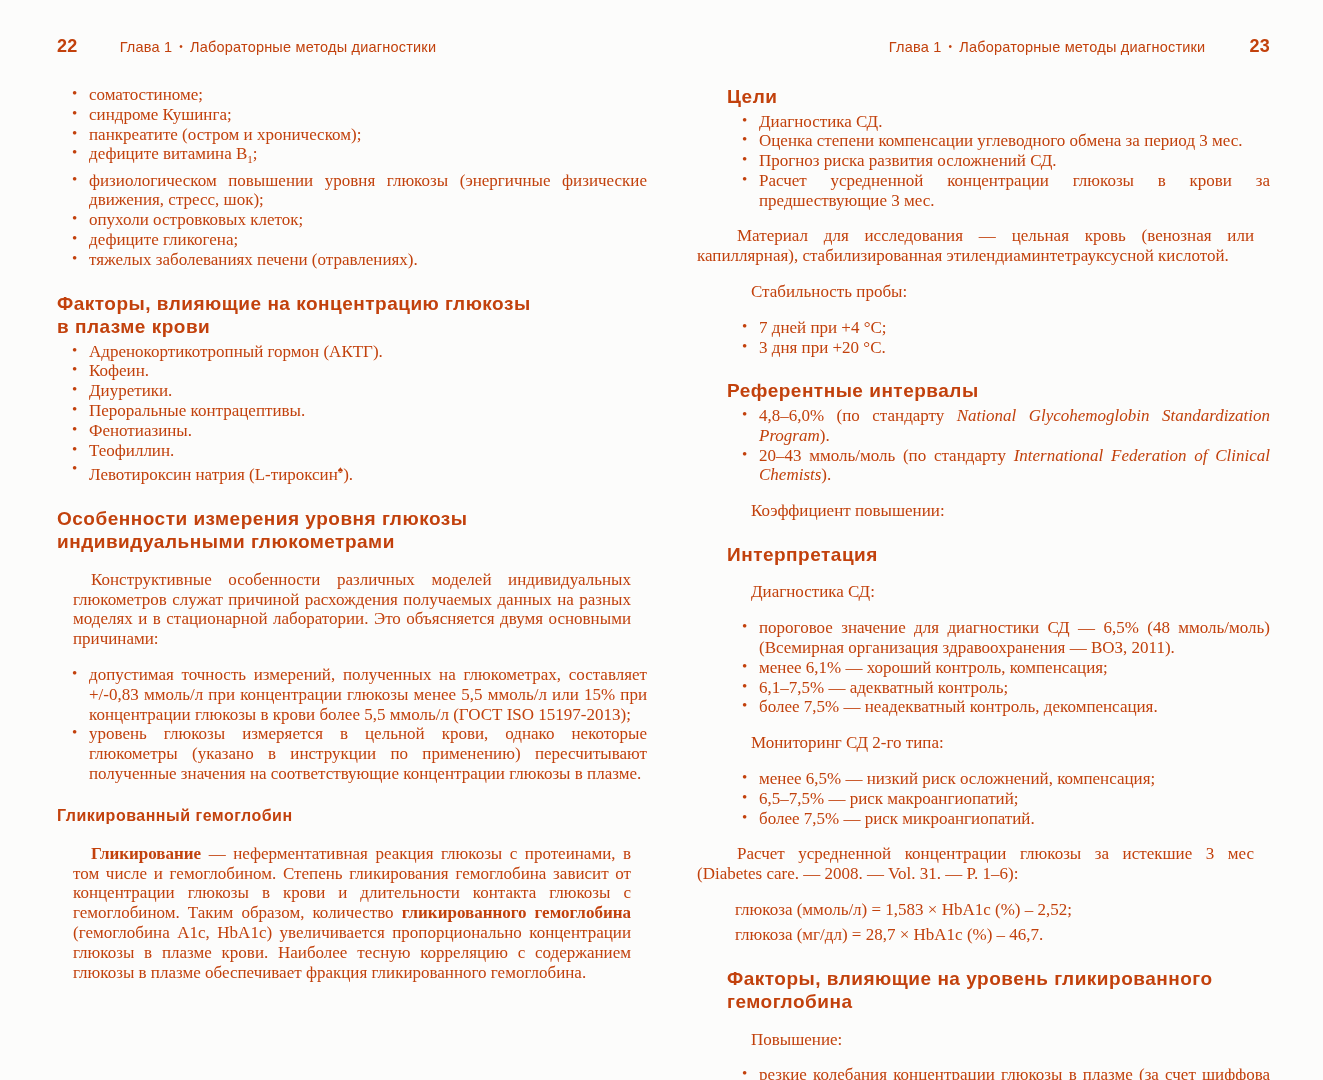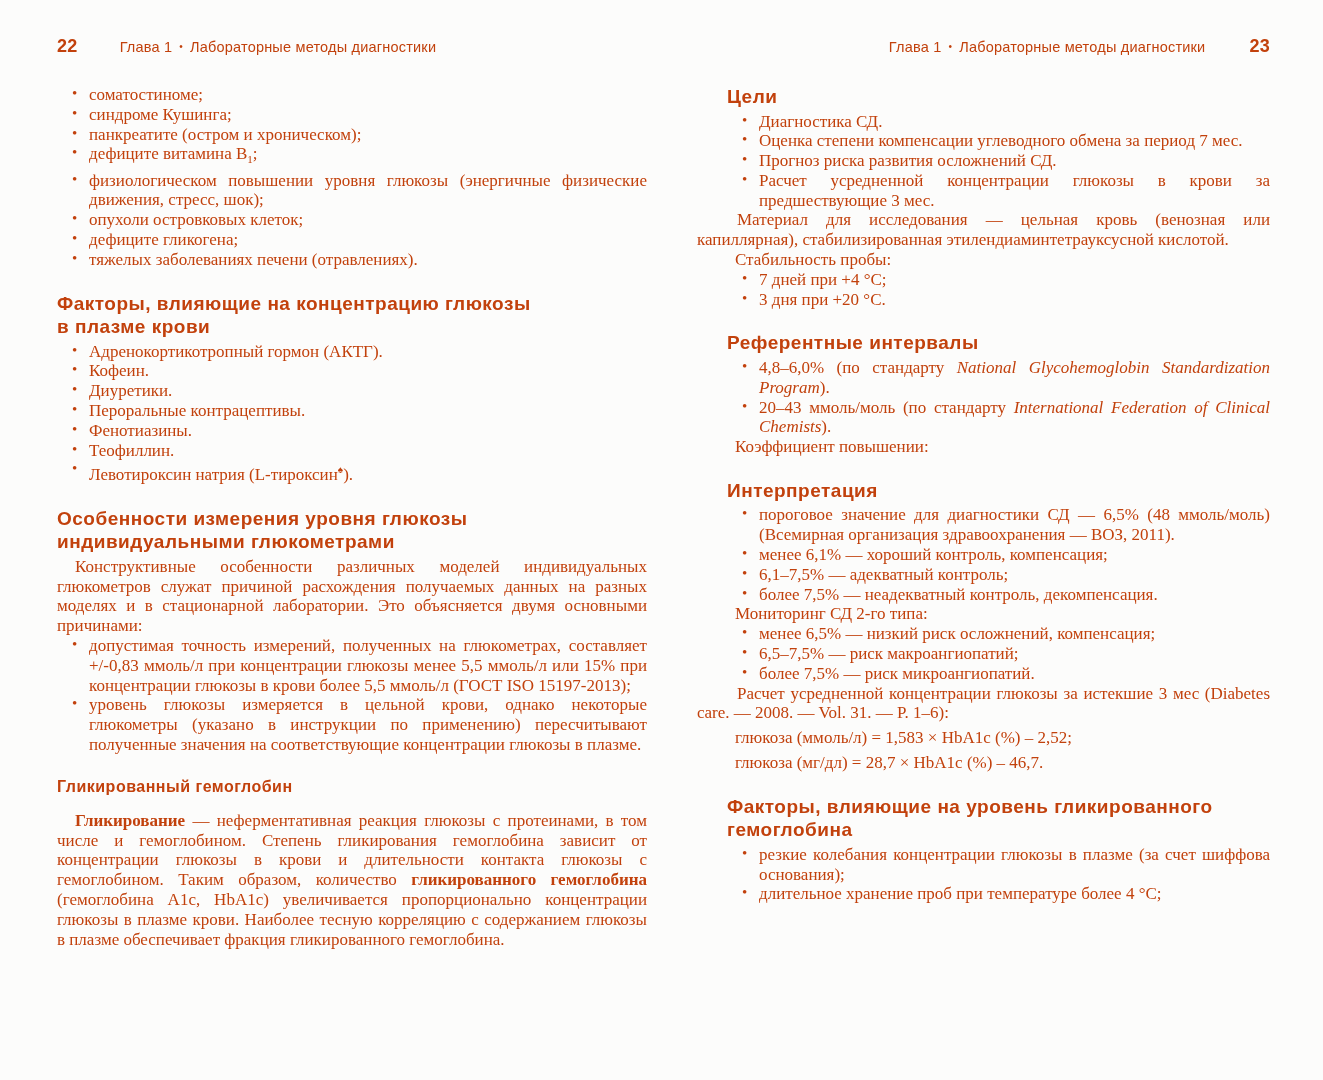--- a/index.html
+++ b/index.html
@@ -12,21 +12,21 @@
   .page.right .phead{justify-content:flex-end;}
   .pnum{font-size:18px;font-weight:700;letter-spacing:.3px;}
   .page.left .rhead{margin-left:42px;}
   .page.right .pnum{margin-left:44px;}
   .rhead{font-size:14.5px;letter-spacing:.2px;white-space:nowrap;}
   .dot{font-size:10px;margin:0 7px;vertical-align:2px;}
 
   .content{margin-top:28px;font-family:"Liberation Serif","DejaVu Serif",serif;
            font-size:17px;line-height:19.8px;text-align:justify;}
 
-  .blk{margin:0;}
+  .blk{margin:16px;}
   .blk.h1,.blk.h2{font-family:"Liberation Sans","DejaVu Sans",sans-serif;font-weight:700;
                   white-space:pre-line;text-align:left;text-indent:0;letter-spacing:.5px;}
   .blk.h2{font-size:19px;line-height:23.5px;margin:22px 0 3px;}
   .blk.h1{font-size:16px;line-height:25px;margin:19px 0 12px;}
   .blk.para{text-indent:18px;}
   .blk.plain{text-indent:8px;}
   .blk.formula{margin:5px 0 5px 8px;text-align:left;}
   .blk.outdent{margin-left:-30px;text-indent:40px;}
 
   ul.bullets{list-style:none;margin:0;padding:0;}
@@ -87,56 +87,58 @@
     <header class="phead">
       <span class="rhead">
         <span>Глава 1</span><span class="dot">•</span><span>Лабораторные методы диагностики</span>
       </span>
       <span class="pnum">23</span>
     </header>
     <div class="content" id="right-content">
         <div class="blk h2">Цели</div>
         <ul class="bullets">
           <li><span class="marker">•</span><span>Диагностика СД.</span></li>
-          <li><span class="marker">•</span><span>Оценка степени компенсации углеводного обмена за период 7 мес.</span></li>
+          <li><span class="marker">•</span><span>Оценка степени компенсации углеводного обмена за период 3 мес.</span></li>
           <li><span class="marker">•</span><span>Прогноз риска развития осложнений СД.</span></li>
           <li><span class="marker">•</span><span>Расчет усредненной концентрации глюкозы в крови за предшествующие 3 мес.</span></li>
         </ul>
         <div class="blk para outdent">Материал для исследования — цельная кровь (венозная или капиллярная), стабилизированная этилендиаминтетрауксусной кислотой.</div>
         <div class="blk plain">Стабильность пробы:</div>
         <ul class="bullets">
           <li><span class="marker">•</span><span>7 дней при +4 °C;</span></li>
           <li><span class="marker">•</span><span>3 дня при +20 °C.</span></li>
         </ul>
         <div class="blk h2">Референтные интервалы</div>
         <ul class="bullets">
           <li><span class="marker">•</span><span><span>4,8–6,0% (по стандарту </span><span class="i">National Glycohemoglobin Standardization Program</span><span>).</span></span></li>
           <li><span class="marker">•</span><span><span>20–43 ммоль/моль (по стандарту </span><span class="i">International Federation of Clinical Chemists</span><span>).</span></span></li>
         </ul>
         <div class="blk plain">Коэффициент повышении:</div>
         <div class="blk h2">Интерпретация</div>
+        <div class="blk plain">Диагностика СД:</div>
         <ul class="bullets">
           <li><span class="marker">•</span><span>пороговое значение для диагностики СД — 6,5% (48 ммоль/моль) (Всемирная организация здравоохранения — ВОЗ, 2011).</span></li>
         </ul>
         <ul class="bullets">
           <li><span class="marker">•</span><span>менее 6,1% — хороший контроль, компенсация;</span></li>
           <li><span class="marker">•</span><span>6,1–7,5% — адекватный контроль;</span></li>
           <li><span class="marker">•</span><span>более 7,5% — неадекватный контроль, декомпенсация.</span></li>
         </ul>
         <div class="blk plain">Мониторинг СД 2-го типа:</div>
         <ul class="bullets">
           <li><span class="marker">•</span><span>менее 6,5% — низкий риск осложнений, компенсация;</span></li>
           <li><span class="marker">•</span><span>6,5–7,5% — риск макроангиопатий;</span></li>
           <li><span class="marker">•</span><span>более 7,5% — риск микроангиопатий.</span></li>
         </ul>
         <div class="blk para outdent">Расчет усредненной концентрации глюкозы за истекшие 3 мес (Diabetes care. — 2008. — Vol. 31. — P. 1–6):</div>
         <div class="blk formula">глюкоза (ммоль/л) = 1,583 × HbA1c (%) – 2,52;</div>
         <div class="blk formula">глюкоза (мг/дл) = 28,7 × HbA1c (%) – 46,7.</div>
         <div class="blk h2">Факторы, влияющие на уровень гликированного
 гемоглобина</div>
+        <div class="blk plain">Повышение:</div>
         <ul class="bullets">
           <li><span class="marker">•</span><span>резкие колебания концентрации глюкозы в плазме (за счет шиффова основания);</span></li>
           <li><span class="marker">•</span><span>длительное хранение проб при температуре более 4 °C;</span></li>
         </ul>
       </div>
   </section>
 
 </div>
 
 </body></html>

